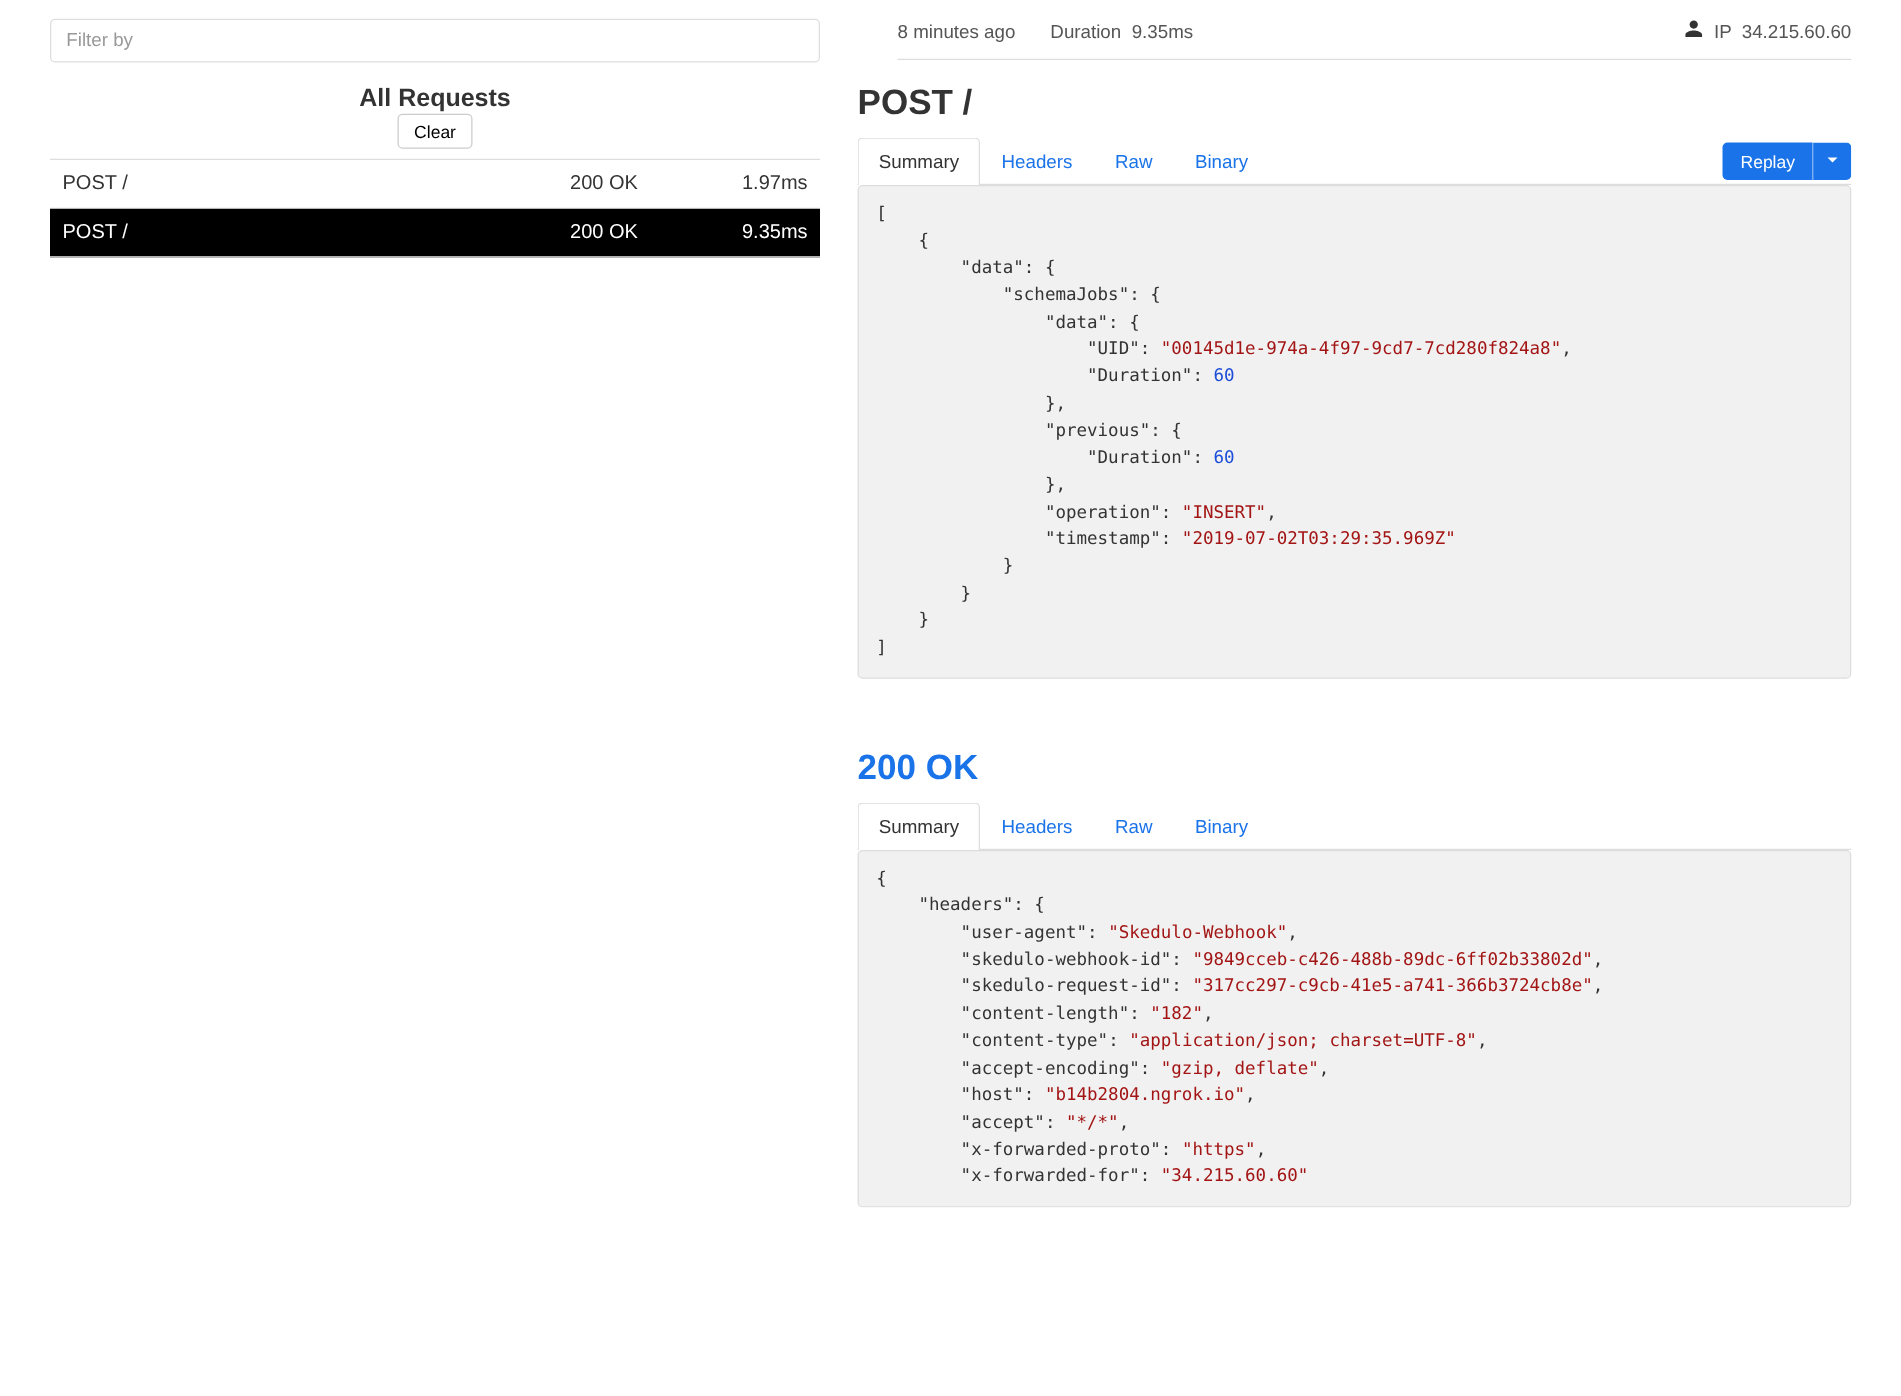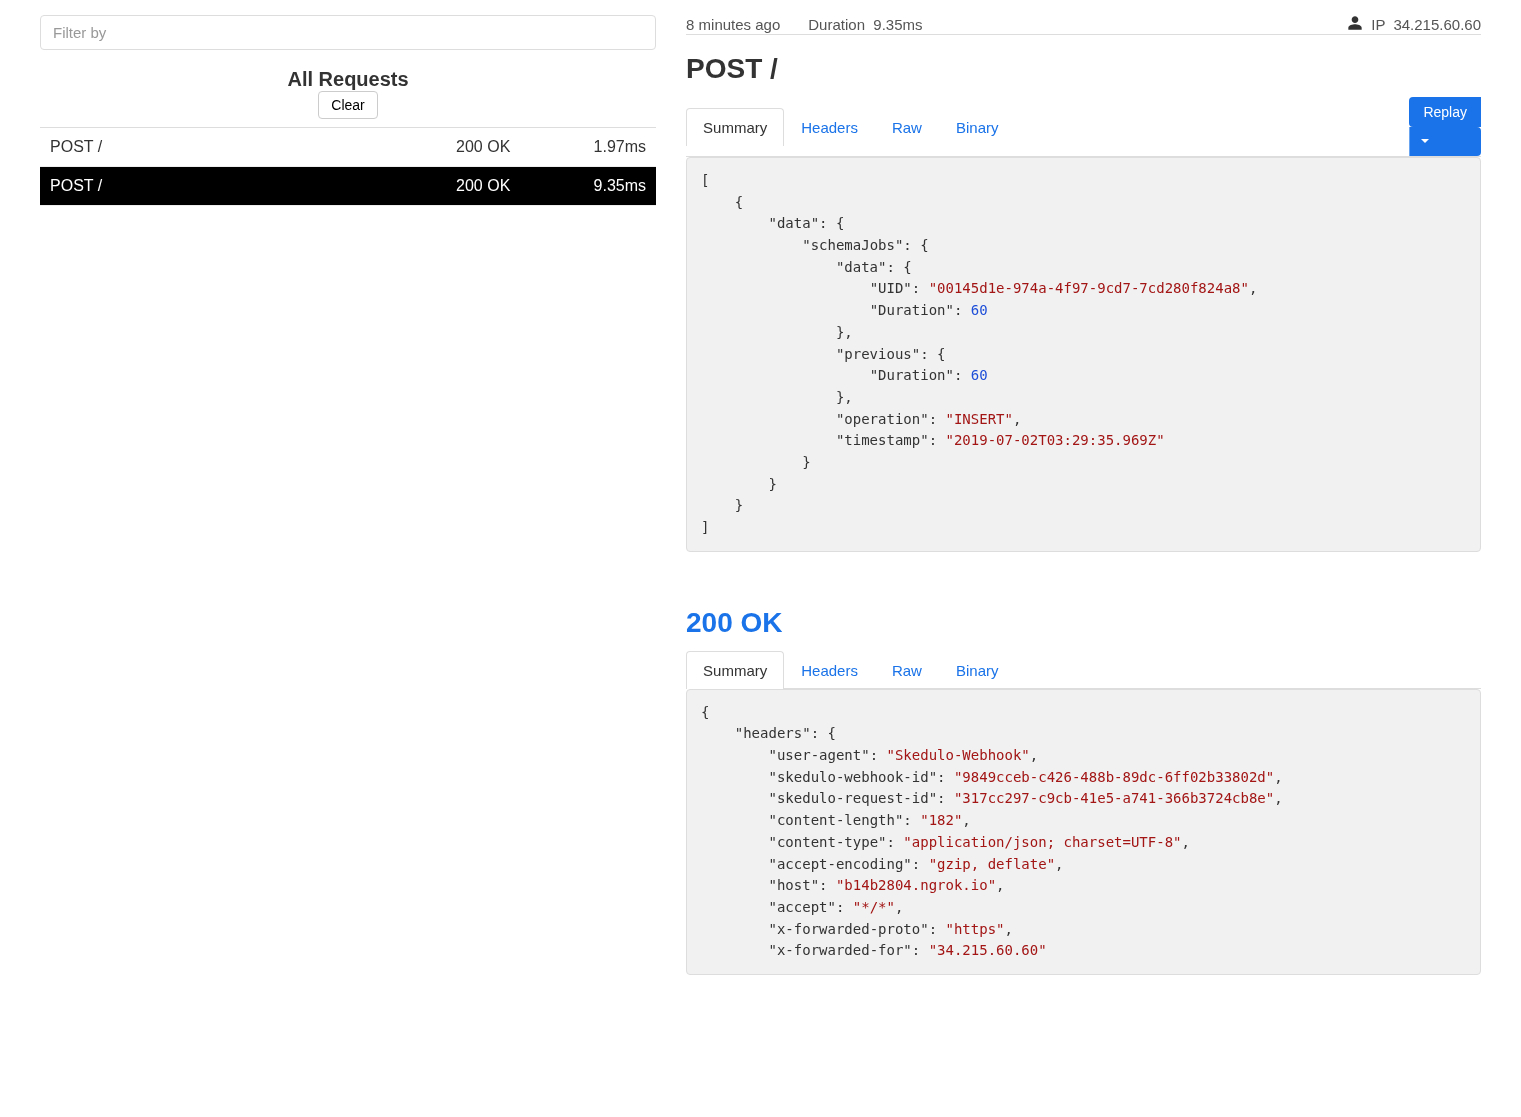--- a/index.html
+++ b/index.html
@@ -63,23 +63,25 @@
     .request-row.selected {
       background: #000;
       color: #fff;
     }
     .req-method { flex: 1; }
     .req-status { width: 110px; text-align: left; }
     .req-time { width: 80px; text-align: right; }
     .meta-row {
       display: flex;
       align-items: center;
+      padding-bottom: 12px;
       border-bottom: 1px solid #ddd;
       font-size: 15px;
       color: #555;
+      margin-left: 32px;
     }
     .meta-left { display: flex; gap: 28px; }
     .meta-right { margin-left: auto; display: flex; align-items: center; gap: 8px; }
     .user-icon svg { width: 16px; height: 16px; fill: #333; }
     .request-title {
       font-size: 28px;
       font-weight: 600;
       margin: 18px 0 12px 0;
     }
     .tabs-row {
@@ -101,21 +103,20 @@
     }
     .tab.active {
       color: #333;
       border-color: #ddd;
       border-radius: 4px 4px 0 0;
       background: #fff;
     }
     .replay-group {
       margin-left: auto;
       display: flex;
-      flex-direction: column;
     }
     .replay-btn {
       background: #1a73e8;
       color: #fff;
       border: none;
       padding: 7px 14px;
       font-size: 14px;
       border-radius: 4px 0 0 4px;
       cursor: pointer;
     }

